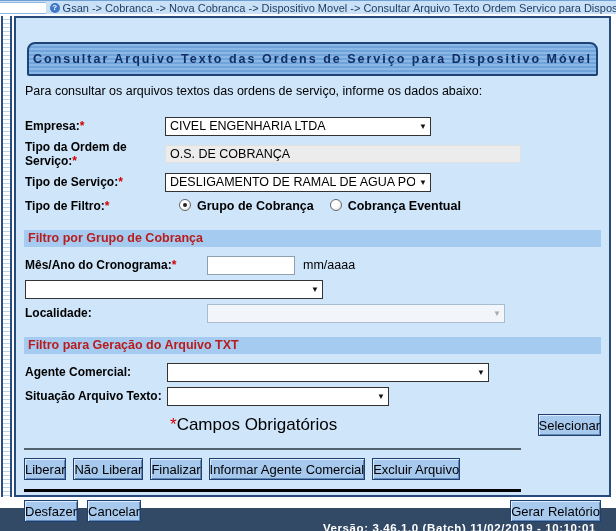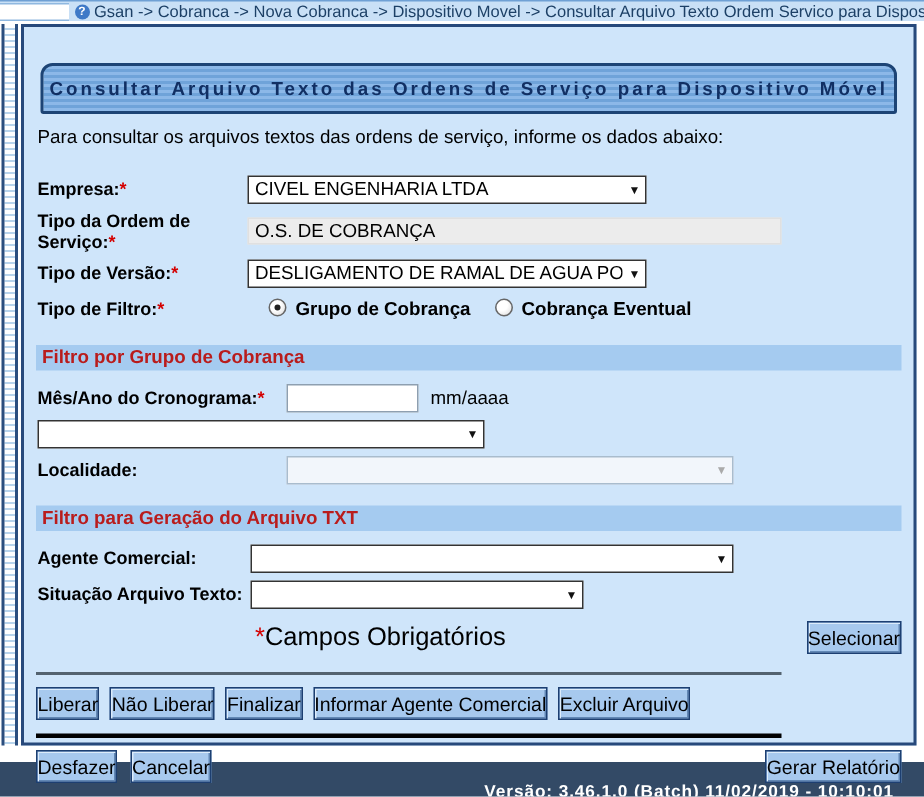--- a/index.html
+++ b/index.html
@@ -29,21 +29,21 @@
              border-radius:8px 8px 2px 2px;
              background:repeating-linear-gradient(180deg,#8cb8e8 0 2px,#6fa3d9 2px 4px);
              color:#112f63; font-weight:bold; font-size:12.5px; letter-spacing:2px;
              display:flex; align-items:center; justify-content:center;
              white-space:nowrap; overflow:hidden; }
   .intro { margin:2px 2px 18px; font-size:12.5px; color:#000; }
 
   
   .row { display:flex; align-items:center; margin:0 2px 4px; min-height:20px; }
   .lbl { font-size:12px; font-weight:bold; color:#000; flex:0 0 auto; }
-  .secA .lbl { width:140px; } .secB .lbl { width:166px; } .secC .lbl { width:142px; }
+  .secA .lbl { width:140px; } .secB .lbl { width:182px; } .secC .lbl { width:142px; }
   .req { color:#d40000; }
   .selectbox { height:19px; background:#fff; border:1px solid #333;
                display:flex; align-items:center; justify-content:space-between;
                font-size:12.5px; padding:0 3px 0 4px; overflow:hidden; }
   .sel-text { white-space:nowrap; overflow:hidden; }
   .arrow { font-size:8px; color:#111; margin-left:4px; flex:0 0 auto; }
   .selectbox.disabled { border-color:#a9bccd; background:#f2f6fb; color:#999; }
   .selectbox.disabled .arrow { color:#aaa; }
   .w-empresa,.w-servico { width:266px; }
   .w-grupo { width:298px; }
@@ -111,21 +111,21 @@
         <span class="arrow">▼</span>
       </div>
     </div>
 
     <div class="row secA">
       <div class="lbl"><span>Tipo da Ordem de Serviço:</span><span class="req">*</span></div>
       <div class="readonly">O.S. DE COBRANÇA</div>
     </div>
 
     <div class="row secA">
-      <div class="lbl"><span>Tipo de Versão:</span><span class="req">*</span></div>
+      <div class="lbl"><span>Tipo de Serviço:</span><span class="req">*</span></div>
       <div class="selectbox w-servico">
         <span class="sel-text">DESLIGAMENTO DE RAMAL DE AGUA POR</span>
         <span class="arrow">▼</span>
       </div>
     </div>
 
     <div class="row secA">
       <div class="lbl"><span>Tipo de Filtro:</span><span class="req">*</span></div>
       <div class="radio-row">
         <span class="radio checked"></span>

